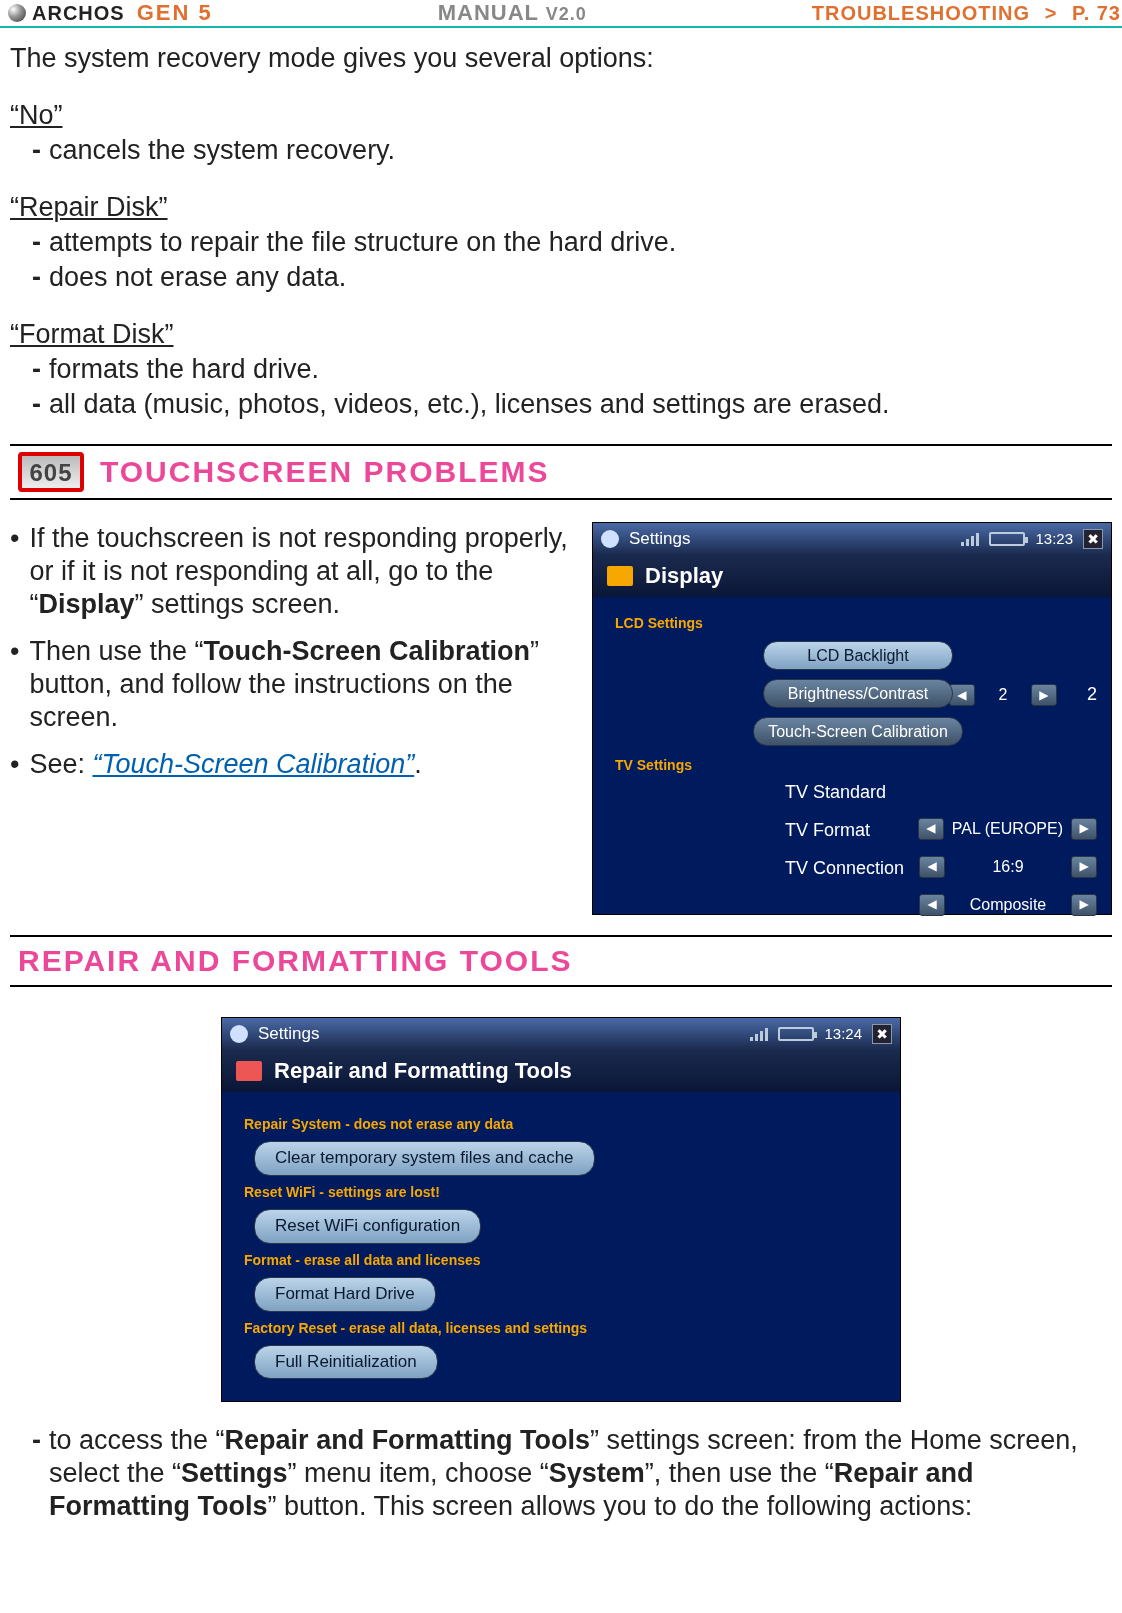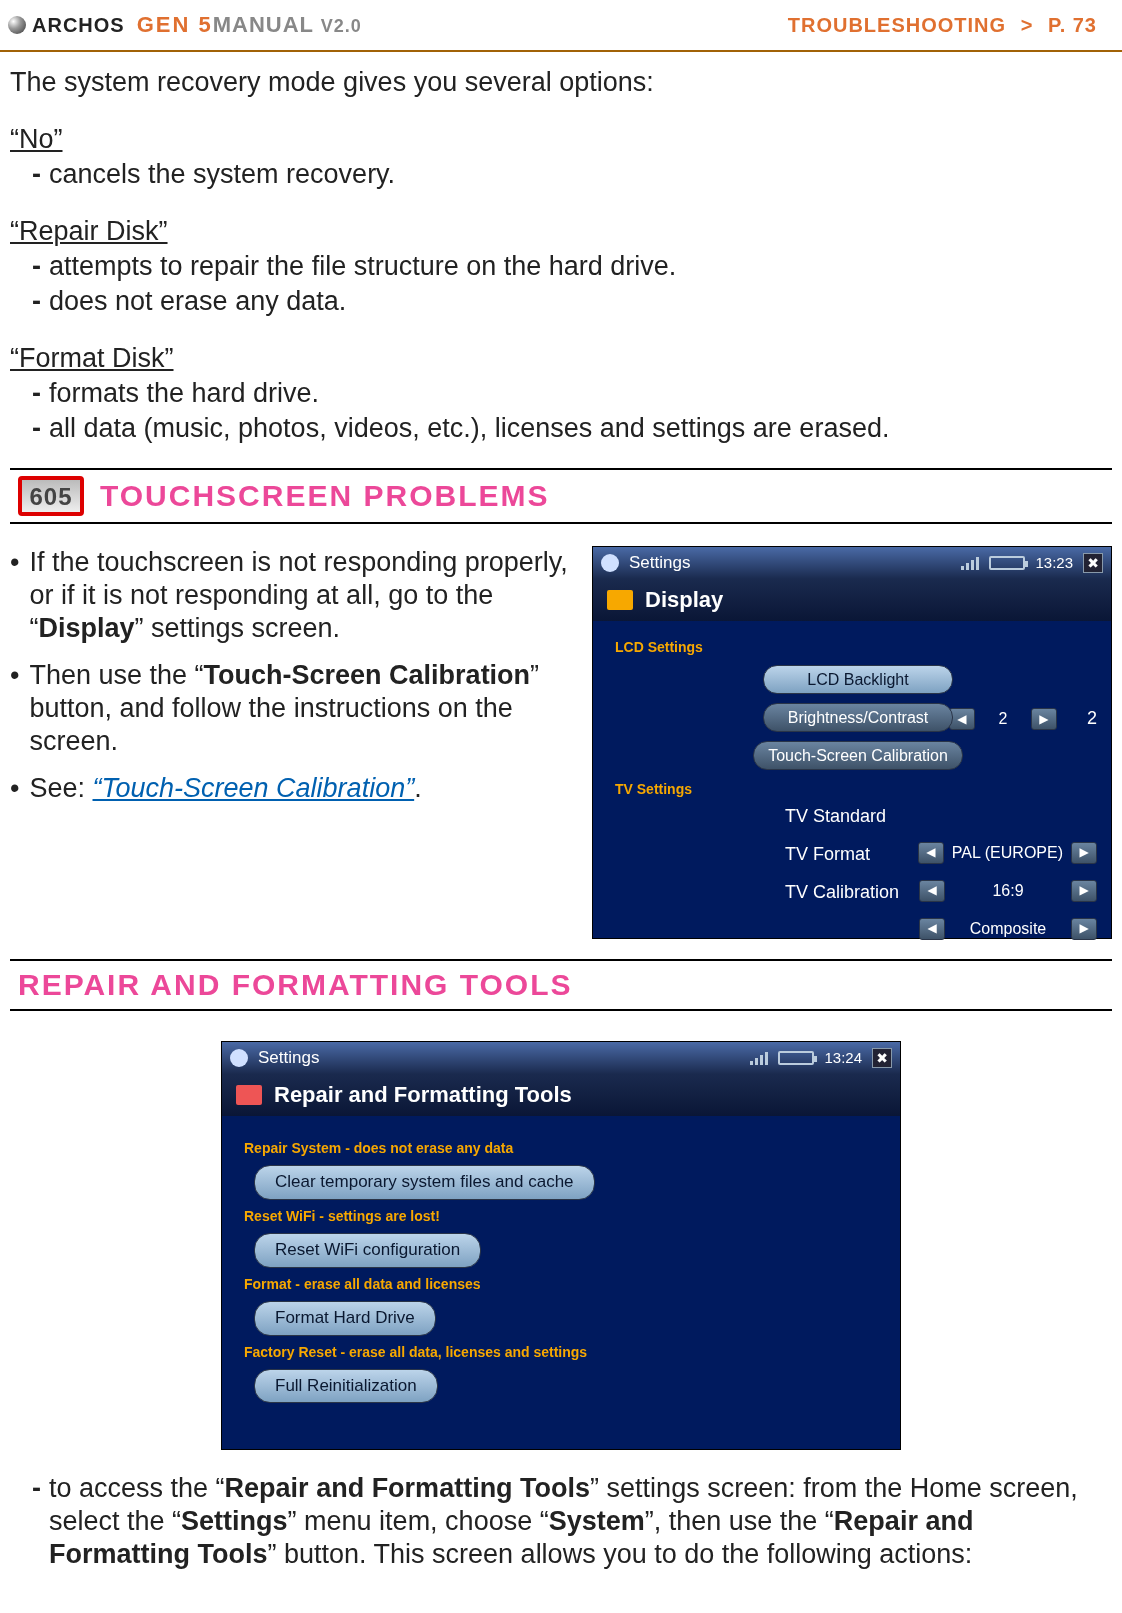--- a/index.html
+++ b/index.html
@@ -4,33 +4,33 @@
 <style>
   * { box-sizing: border-box; margin: 0; padding: 0; }
   body {
     width: 1122px;
     height: 1613px;
     background: #fff;
     font-family: Helvetica, Arial, sans-serif;
     color: #333;
   }
   .page-header {
-    height: 52px;
-    border-bottom: 2px solid #a16207;
+    height: 28px;
+    border-bottom: 2px solid #14b8a6;
     display: flex;
     align-items: center;
-    padding: 0 25px 0 8px;
+    padding: 0 1px 0 8px;
     font-weight: bold;
     letter-spacing: 0.5px;
   }
   .brand { display: flex; align-items: center; gap: 6px; }
   .brand-logo { width: 18px; height: 18px; border-radius: 50%; background: radial-gradient(circle at 30% 30%, #fff, #999 40%, #333); display:inline-block; }
   .brand-text { font-size: 20px; letter-spacing: 1px; color:#222; }
   .gen5 { color: #e07030; font-size: 22px; letter-spacing: 2px; margin-left: 12px; }
-  .h-center { flex: 1; text-align: left; color: #888; font-size: 22px; letter-spacing: 1px; }
+  .h-center { flex: 1; text-align: center; color: #888; font-size: 22px; letter-spacing: 1px; }
   .h-center .ver { font-size: 18px; }
   .h-right { color: #e07030; font-size: 20px; letter-spacing: 1px; }
   .h-right .sep { margin: 0 8px; }
   .content { padding: 14px 10px 0 10px; font-size: 27px; line-height: 1.22; color: #222; }
   .intro { margin-bottom: 24px; }
   .opt-title { text-decoration: underline; margin-bottom: 2px; }
   .dash-item { display: flex; gap: 8px; margin-left: 22px; margin-bottom: 2px; }
   .dash { font-weight: bold; }
   .opt-block { margin-bottom: 24px; }
   .section-head {
@@ -76,21 +76,21 @@
   .dev-row{ display:flex;align-items:center;gap:14px;height:32px;margin-bottom:6px;flex-direction:column; }
   .pill-btn{ background:linear-gradient(#5a7,#7a97b6 0%,#44607c 50%,#22303e);background:linear-gradient(#6a84a0,#3e5268);border:1px solid #2a3548;border-radius:14px;padding:4px 14px;color:#fff;font-size:16px;min-width:190px;text-align:center; }
   .pill-btn.sel{ background:linear-gradient(#bcd4ea,#7ea2c2); color:#0a1830; }
   .dev-label{ font-size:18px;color:#fff;min-width:150px;margin-left:4px; }
   .dev-right{ margin-left:auto; display:flex;align-items:center;gap:8px; }
   .arrow-btn{width:26px;height:22px;background:linear-gradient(#6a84a0,#3e5268);border:1px solid #2a3548;border-radius:3px;display:flex;align-items:center;justify-content:center;color:#fff;font-size:12px;}
   .val{ min-width:110px;text-align:center;font-size:16px; }
   
   .repair-wrap{ display:flex;justify-content:center;margin:30px 0 22px 0; }
   .device2{ width:680px; }
-  .dev2-body{ padding:16px 20px 40px 32px; }
+  .dev2-body{ padding:16px 20px 16px 32px; }
   .dev2-body .dev-section-lbl{ margin-left:-10px;margin-bottom:8px; }
   .pill-btn2{ background:linear-gradient(#bcd4ea,#7ea2c2); color:#0a1830; border:1px solid #2a3548;border-radius:16px;padding:6px 20px;font-size:17px;display:inline-block; }
   .pill-row{ margin-bottom:6px; }
   .footer-para{ font-size:27px; line-height:1.22; }
 </style>
 </head>
 <body>
 
 <div class="page-header">
   <div class="brand">
@@ -218,21 +218,21 @@
         </div>
         <div class="dev-row">
           <span class="dev-label">TV Format</span>
           <span class="dev-right">
             <span class="arrow-btn">◀</span>
             <span class="val">16:9</span>
             <span class="arrow-btn">▶</span>
           </span>
         </div>
         <div class="dev-row">
-          <span class="dev-label">TV Calibration</span>
+          <span class="dev-label">TV Connection</span>
           <span class="dev-right">
             <span class="arrow-btn">◀</span>
             <span class="val">Composite</span>
             <span class="arrow-btn">▶</span>
           </span>
         </div>
       </div>
     </div>
   </div>
 

